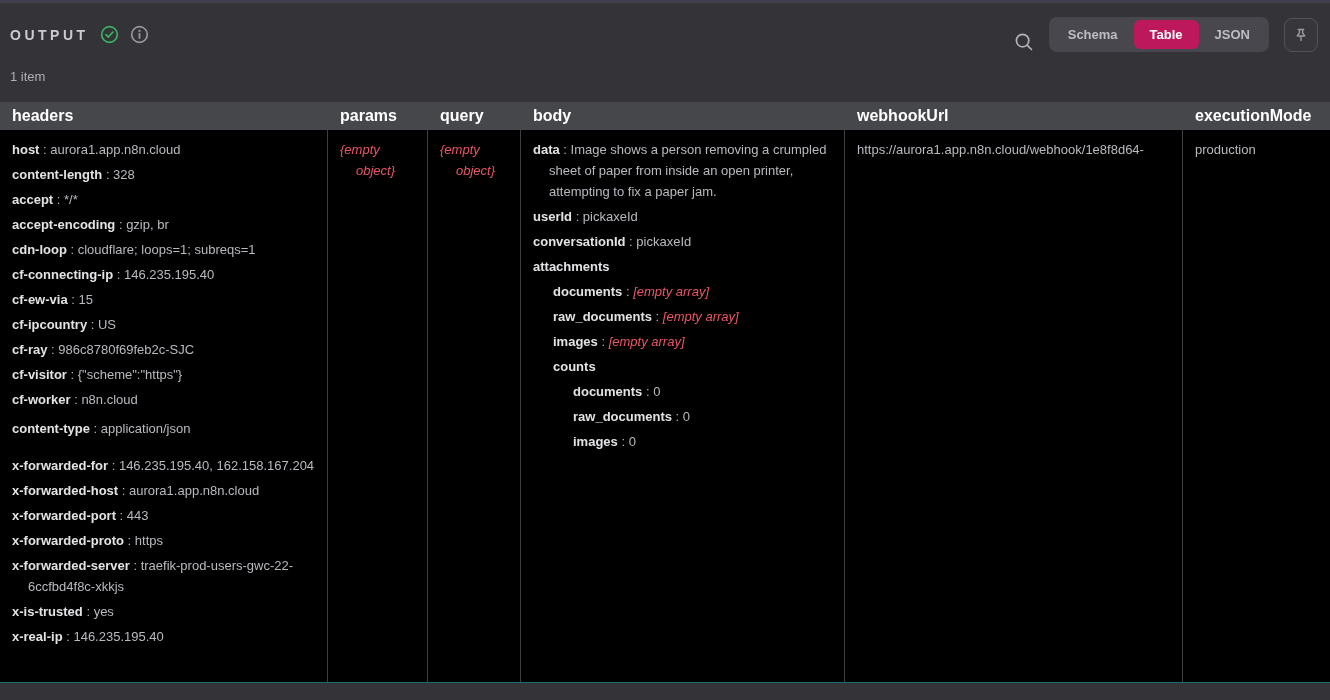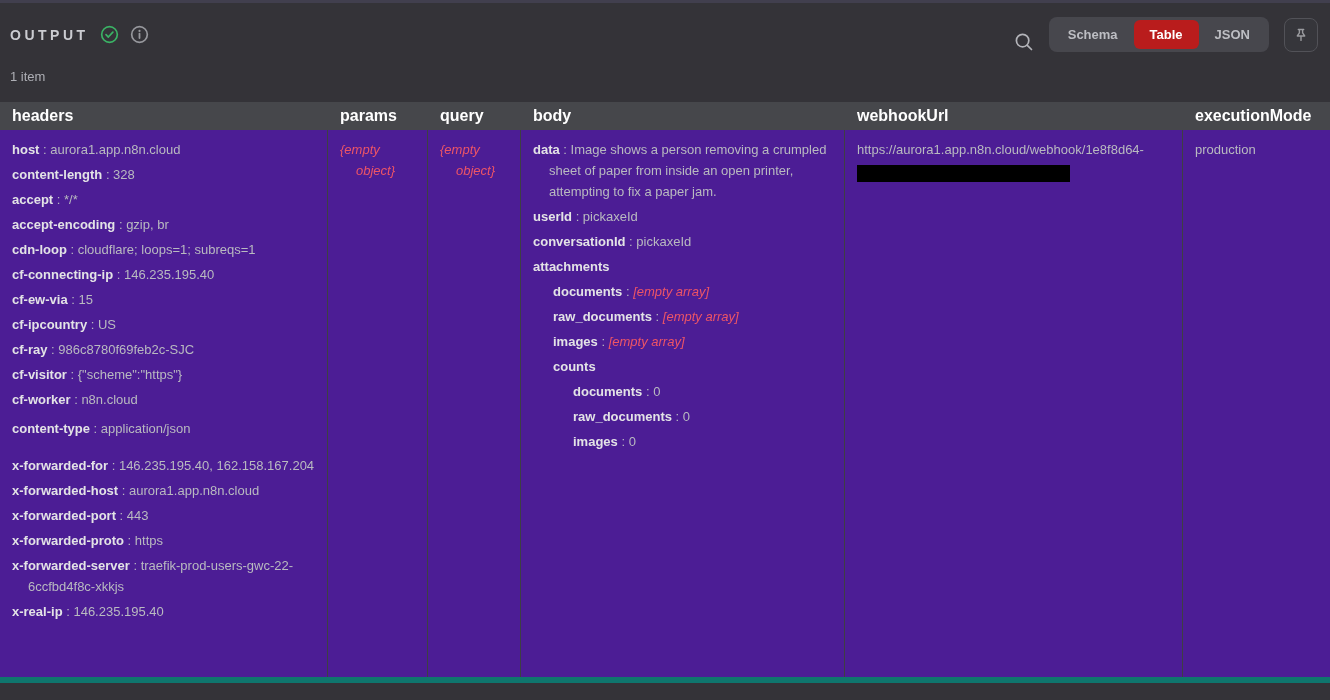--- a/index.html
+++ b/index.html
@@ -11,30 +11,30 @@
   .header-row { display:flex; justify-content:space-between; align-items:center;
                 padding:13px 12px 0 10px; height:50px; }
   .title-group { display:flex; align-items:center; gap:11px; }
   .title { font-size:14px; font-weight:700; letter-spacing:3.5px; color:#cbccd1; }
   .icon { display:inline-flex; align-items:center; justify-content:center; }
 
   .controls { display:flex; align-items:flex-end; gap:15px; }
   .segmented { display:flex; background:#47474d; border-radius:8px; padding:3px; align-items:center; }
   .seg-btn { border:none; background:transparent; color:#bdbec3; font-size:13px; font-weight:600;
              padding:7px 16px; border-radius:6px; cursor:pointer; font-family:inherit; }
-  .seg-btn.active { background:#b91c1c; color:#ffffff; }
+  .seg-btn.active { background:#be185d; color:#ffffff; }
   .pin-btn { width:34px; height:34px; border:1px solid #525258; background:#36363b; border-radius:8px;
              display:flex; align-items:center; justify-content:center; cursor:pointer; }
 
   .count { color:#aeafb5; font-size:13px; padding:16px 0 0 10px; }
 
   .table { margin-top:18px; }
   .thead { display:flex; background:#46474b; height:28px; align-items:center; }
   .th { color:#ffffff; font-weight:700; font-size:16px; padding:0 8px 0 12px; flex-shrink:0; }
-  .tbody-row { display:flex; background:#4c1d95; border-bottom:6px solid #0f766e; height:553px; }
+  .tbody-row { display:flex; background:#000000; border-bottom:1px solid #0f766e; height:553px; }
   .cell { border-right:1px solid #3e3f44; padding:9px 10px 0 12px; flex-shrink:0; overflow:hidden; }
   .cell:last-child { border-right:none; }
 
   .entry { font-size:13px; line-height:21px; margin-bottom:4px; color:#b9bac0; text-indent:-16px; }
   .k { color:#e3e3e6; font-weight:700; }
   .sep { color:#b9bac0; }
   .v { color:#b9bac0; }
   .v.empty { color:#ee5566; font-style:italic; }
   .redaction { width:213px; height:17px; margin:5px 0 4px 0; }
 </style>
@@ -105,20 +105,21 @@
         <div class="entry" style="padding-left: 16px;"><span class="k">cf-ipcountry</span><span class="sep"> : </span><span class="v">US</span></div>
         <div class="entry" style="padding-left: 16px;"><span class="k">cf-ray</span><span class="sep"> : </span><span class="v">986c8780f69feb2c-SJC</span></div>
         <div class="entry" style="padding-left: 16px;"><span class="k">cf-visitor</span><span class="sep"> : </span><span class="v">{"scheme":"https"}</span></div>
         <div class="entry" style="padding-left: 16px;"><span class="k">cf-worker</span><span class="sep"> : </span><span class="v">n8n.cloud</span></div>
         <div class="entry" style="padding-left: 16px; margin-top: 8px;"><span class="k">content-type</span><span class="sep"> : </span><span class="v">application/json</span></div>
         <div class="entry" style="padding-left: 16px; margin-top: 16px;"><span class="k">x-forwarded-for</span><span class="sep"> : </span><span class="v">146.235.195.40, 162.158.167.204</span></div>
         <div class="entry" style="padding-left: 16px;"><span class="k">x-forwarded-host</span><span class="sep"> : </span><span class="v">aurora1.app.n8n.cloud</span></div>
         <div class="entry" style="padding-left: 16px;"><span class="k">x-forwarded-port</span><span class="sep"> : </span><span class="v">443</span></div>
         <div class="entry" style="padding-left: 16px;"><span class="k">x-forwarded-proto</span><span class="sep"> : </span><span class="v">https</span></div>
         <div class="entry" style="padding-left: 16px;"><span class="k">x-forwarded-server</span><span class="sep"> : </span><span class="v">traefik-prod-users-gwc-22-6ccfbd4f8c-xkkjs</span></div>
+        <div class="entry" style="padding-left: 16px;"><span class="k">x-is-trusted</span><span class="sep"> : </span><span class="v">yes</span></div>
         <div class="entry" style="padding-left: 16px;"><span class="k">x-real-ip</span><span class="sep"> : </span><span class="v">146.235.195.40</span></div>
       </div>
       <div class="cell" style="width: 100px;">
         <div class="entry" style="padding-left: 16px;"><span class="v empty">{empty object}</span></div>
       </div>
       <div class="cell" style="width: 93px;">
         <div class="entry" style="padding-left: 16px;"><span class="v empty">{empty object}</span></div>
       </div>
       <div class="cell" style="width: 324px;">
         <div class="entry" style="padding-left: 16px;"><span class="k">data</span><span class="sep"> : </span><span class="v">Image shows a person removing a crumpled sheet of paper from inside an open printer, attempting to fix a paper jam.</span></div>

